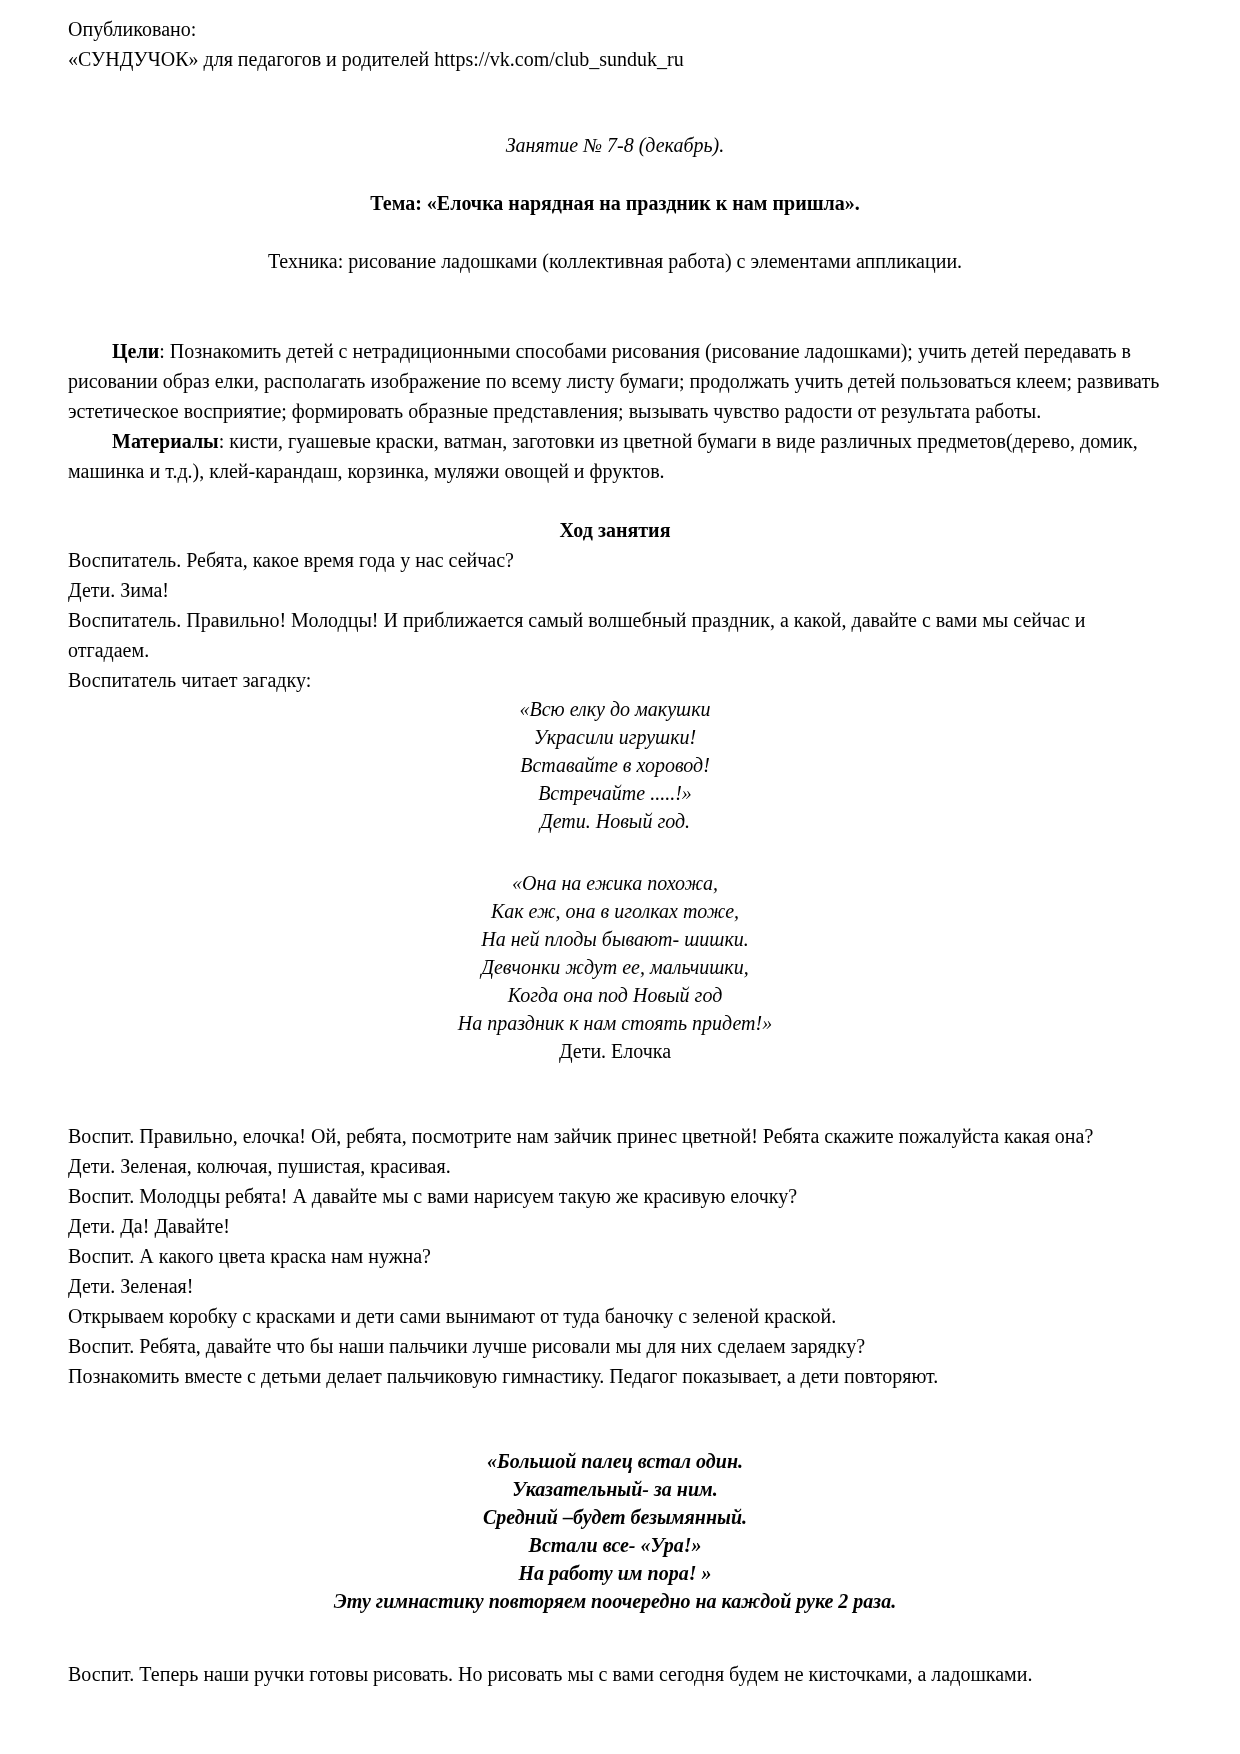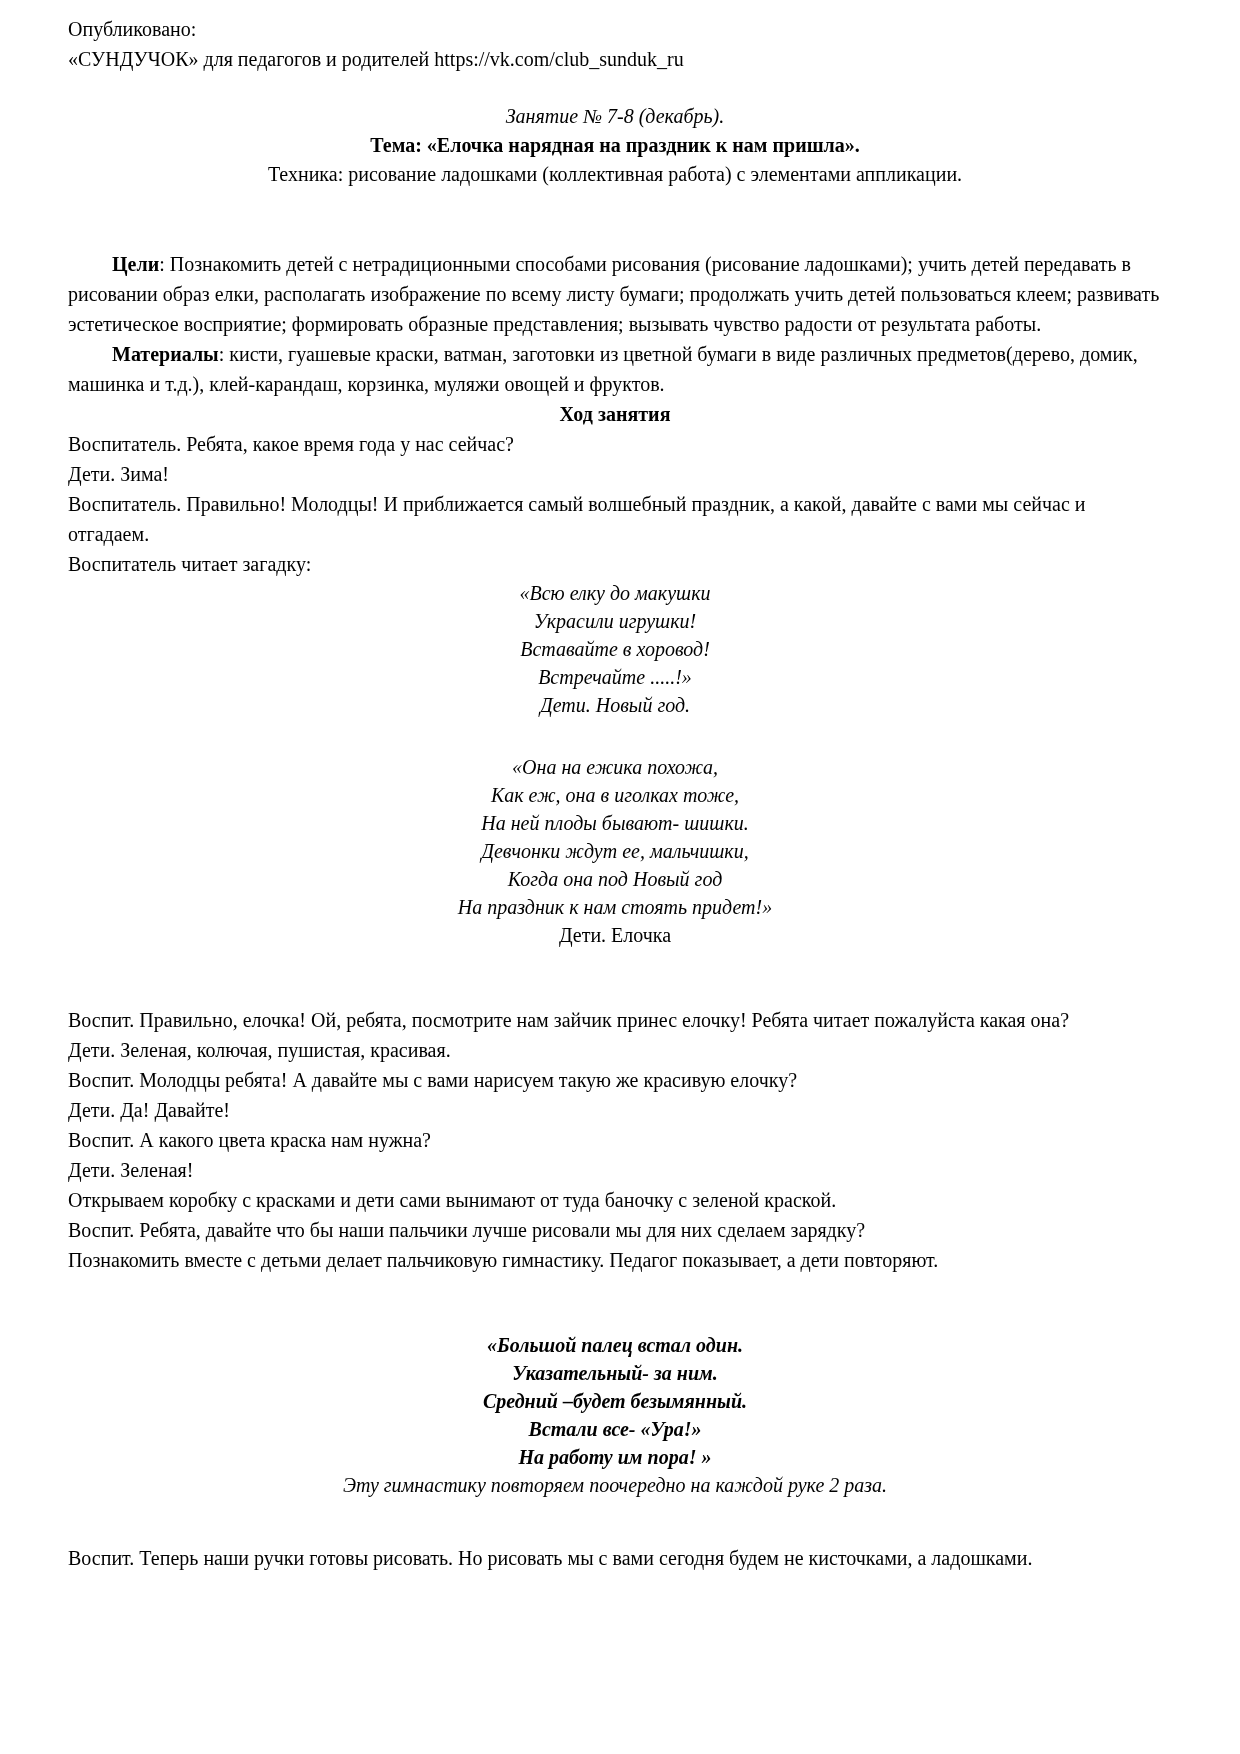--- a/index.html
+++ b/index.html
@@ -11,29 +11,29 @@
   }
   .page{
     box-sizing:border-box;
     width:1240px;height:1754px;
     padding:14px 78px 0 68px;
     font-size:20px;
     line-height:30px;
     overflow:hidden;
   }
   p{margin:0;padding:0;}
-  .center{text-align:center;}
+  .center{text-align:center;margin-top:29px;}
   .bold{font-weight:bold;}
   .italic{font-style:italic;}
   .title-line{line-height:29px;}
   .para-indent{text-indent:44px;}
   .poem p{line-height:28px;text-align:center;font-style:italic;}
   .poem p.roman{font-style:normal;}
   .poem.bold-poem p{font-weight:bold;}
-  .poem.bold-poem p.note{font-weight:normal;}
+  .poem.bold-poem p.note{font-weight:bold;}
   .gap-sm{height:28px;}
   .gap-md{height:34px;}
   .gap-lg{height:56px;}
   .gap-xl{height:60px;}
   .gap-end{height:44px;}
 </style>
 </head>
 <body>
 
 <div class="page">
@@ -78,21 +78,21 @@
     <p>На ней плоды бывают- шишки.</p>
     <p>Девчонки ждут ее, мальчишки,</p>
     <p>Когда она под Новый год</p>
     <p>На праздник к нам стоять придет!»</p>
     <p class="roman">Дети. Елочка</p>
   </div>
 
   <div class="gap-lg"></div>
 
   <div>
-    <p>Воспит. Правильно, елочка! Ой, ребята, посмотрите нам зайчик принес елочку! Ребята читает пожалуйста какая она?</p>
+    <p>Воспит. Правильно, елочка! Ой, ребята, посмотрите нам зайчик принес цветной! Ребята скажите пожалуйста какая она?</p>
     <p>Дети. Зеленая, колючая, пушистая, красивая.</p>
     <p>Воспит. Молодцы ребята! А давайте мы с вами нарисуем такую же красивую елочку?</p>
     <p>Дети. Да! Давайте!</p>
     <p>Воспит. А какого цвета краска нам нужна?</p>
     <p>Дети. Зеленая!</p>
     <p>Открываем коробку с красками и дети сами вынимают от туда баночку с зеленой краской.</p>
     <p>Воспит. Ребята, давайте что бы наши пальчики лучше рисовали мы для них сделаем зарядку?</p>
     <p>Познакомить вместе с детьми делает пальчиковую гимнастику. Педагог показывает, а дети повторяют.</p>
   </div>
 

